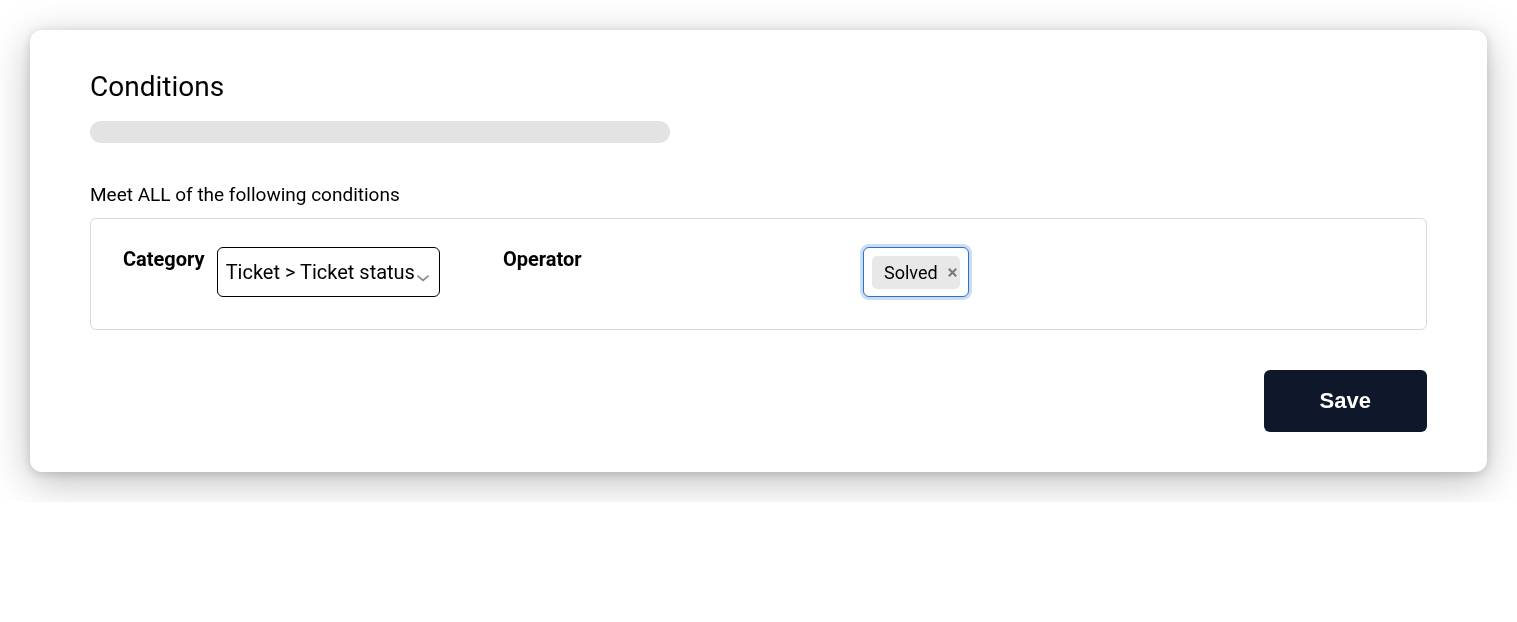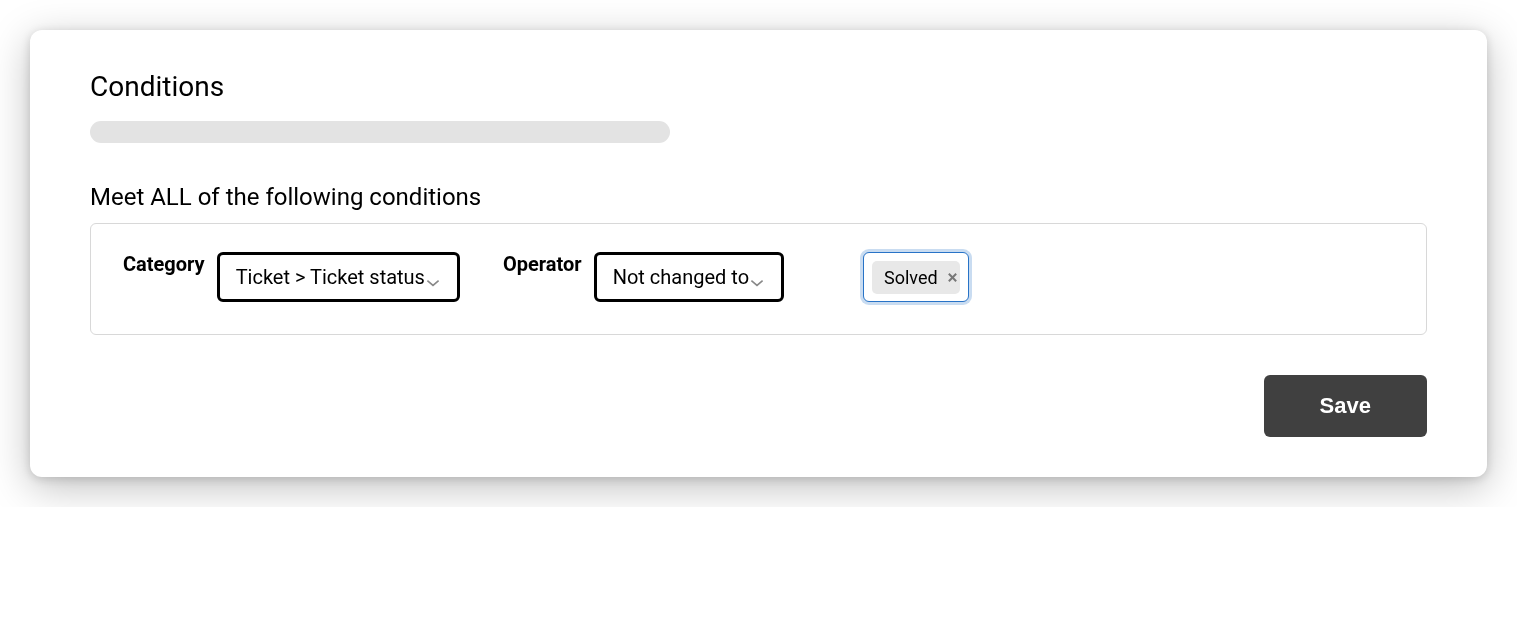--- a/index.html
+++ b/index.html
@@ -76,21 +76,21 @@
       color: #000;
     }
     .skeleton-bar {
       width: 580px;
       height: 22px;
       background: #e3e3e3;
       border-radius: 12px;
       margin-bottom: 40px;
     }
     .subsection-label {
-      font-size: 24px;
+      font-size: 19px;
       font-weight: 400;
       margin-bottom: 12px;
       color: #000;
     }
     .conditions-box {
       border: 1px solid #d8d8d8;
       border-radius: 6px;
       padding: 28px 32px 32px 32px;
       display: flex;
       gap: 40px;
@@ -104,26 +104,26 @@
     }
     .field-group.category { width: 340px; }
     .field-group.operator { width: 320px; }
     .field-group.value { width: 380px; }
     .field-label {
       font-size: 20px;
       font-weight: 700;
     }
     .select-box {
       height: 50px;
-      border: 3px solid #000000;
+      border: 1px solid #000000;
       border-radius: 6px;
       display: flex;
       align-items: center;
       justify-content: space-between;
-      padding: 0 16px;
+      padding: 0 8px;
       background: #fff;
       cursor: pointer;
       font-size: 20px;
     }
     .select-box .chev {
       width: 16px;
       height: 16px;
     }
     .select-box .chev svg {
       stroke: #888;
@@ -160,21 +160,21 @@
     }
     .tag .remove svg {
       stroke: #777;
       stroke-width: 2.2;
     }
     .footer {
       display: flex;
       justify-content: flex-end;
     }
     .save-btn {
-      background: #404040;
+      background: #0f172a;
       color: #fff;
       border: none;
       border-radius: 6px;
       font-size: 22px;
       font-weight: 600;
       padding: 18px 56px;
       cursor: pointer;
     }
   </style>
 </head>
@@ -198,28 +198,20 @@
         <span class="chev">
           <svg viewBox="0 0 20 12" width="16" height="10">
               <polyline points="3,3 10,9 17,3"></polyline>
             </svg>
         </span>
       </div>
     </div>
 
     <div class="field-group operator">
       <div class="field-label">Operator</div>
-      <div class="select-box">
-        <span>Not changed to</span>
-        <span class="chev">
-          <svg viewBox="0 0 20 12" width="16" height="10">
-              <polyline points="3,3 10,9 17,3"></polyline>
-            </svg>
-        </span>
-      </div>
     </div>
 
     <div class="field-group value">
       <div class="tag-input">
         <div class="tag">
           <span>Solved</span>
           <span class="remove">
             <svg viewBox="0 0 12 12" width="11" height="11">
               <line x1="2" y1="2" x2="10" y2="10"></line>
               <line x1="10" y1="2" x2="2" y2="10"></line>

